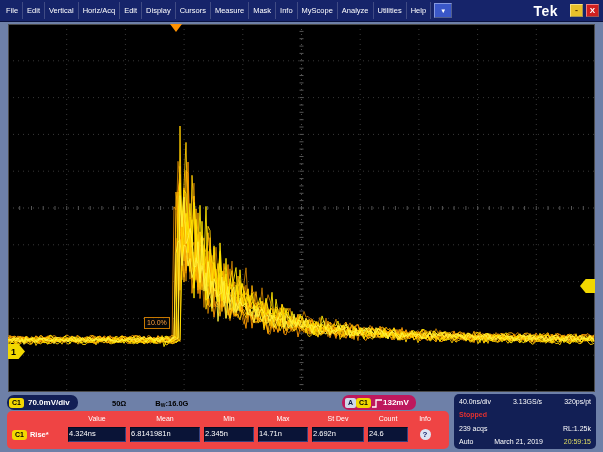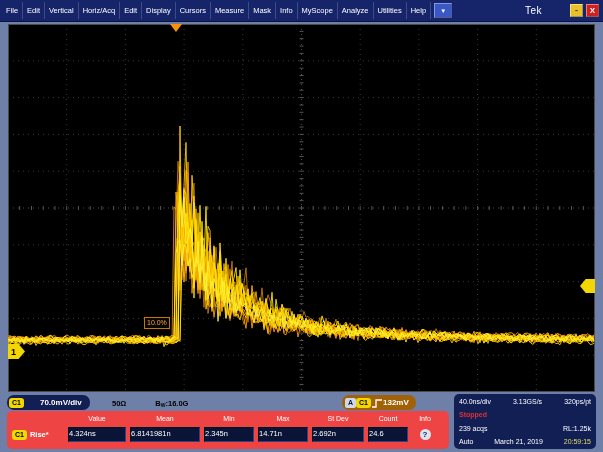--- a/index.html
+++ b/index.html
@@ -19,21 +19,21 @@
   .menu-item {
     padding:0 4px; line-height:17px; height:17px;
     border-right:1px solid rgba(255,255,255,0.18); white-space:nowrap; cursor:default;
   }
   .menu-dropdown {
     width:16px; height:13px; margin-left:3px; background:#3a57c8;
     border:1px outset #8498e0; color:#fff; font-size:6px;
     display:flex; align-items:center; justify-content:center;
   }
   .spacer { flex:1; }
-  .brand { font-weight:normal; font-size:10px; letter-spacing:0.5px; margin-right:28px; }
+  .brand { font-weight:bold; font-size:14px; letter-spacing:0.5px; margin-right:12px; }
   .btn-min {
     width:13px; height:13px; background:#e8c02a; border:1px outset #f8e080;
     color:#5a3a00; font-size:9px; font-weight:bold; text-align:center; line-height:11px;
     margin-right:3px; box-sizing:border-box;
   }
   .btn-close {
     width:13px; height:13px; background:#d02020; border:1px outset #f08080;
     color:#fff; font-size:8px; font-weight:bold; text-align:center; line-height:11px;
     margin-right:2px; box-sizing:border-box;
   }
@@ -61,27 +61,27 @@
     clip-path:polygon(100% 0, 38% 0, 0 50%, 38% 100%, 100% 100%);
   }
   
   .bottombar { position:absolute; left:0; top:392px; width:603px; height:60px; }
   .badge {
     background:#f2d800; color:#000; font-weight:bold; font-size:7px;
     padding:1px 3px; border-radius:3px; line-height:8px; display:inline-block;
   }
   .ch-group {
     position:absolute; left:7px; top:3px; height:15px; background:#121f55;
-    border-radius:7px; display:flex; align-items:center; gap:16px;
+    border-radius:7px; display:flex; align-items:center; gap:4px;
     padding:0 8px 0 2px; color:#fff; font-size:8px; font-weight:bold;
   }
   .imp-bw { position:absolute; left:112px; top:7px; color:#000; font-size:7.5px; display:flex; gap:29px; font-weight:bold; }
   .imp-bw sub { font-size:5px; vertical-align:-1px; }
   .trig-group {
-    position:absolute; left:342px; top:3px; height:15px; background:#a16207;
+    position:absolute; left:342px; top:3px; height:15px; background:#be185d;
     border-radius:7px; display:flex; align-items:center; gap:0;
     padding:0 7px 0 3px; color:#fff; font-size:8px; font-weight:bold;
   }
   .abadge {
     background:#cfd8ea; color:#0a1540; font-weight:bold; font-size:7px;
     padding:1px 3px; border-radius:2px; line-height:8px;
   }
   .acq-box {
     position:absolute; right:7px; top:2px; width:142px; height:55px;
     background:#121f55; border-radius:5px; color:#fff; font-size:7px;

